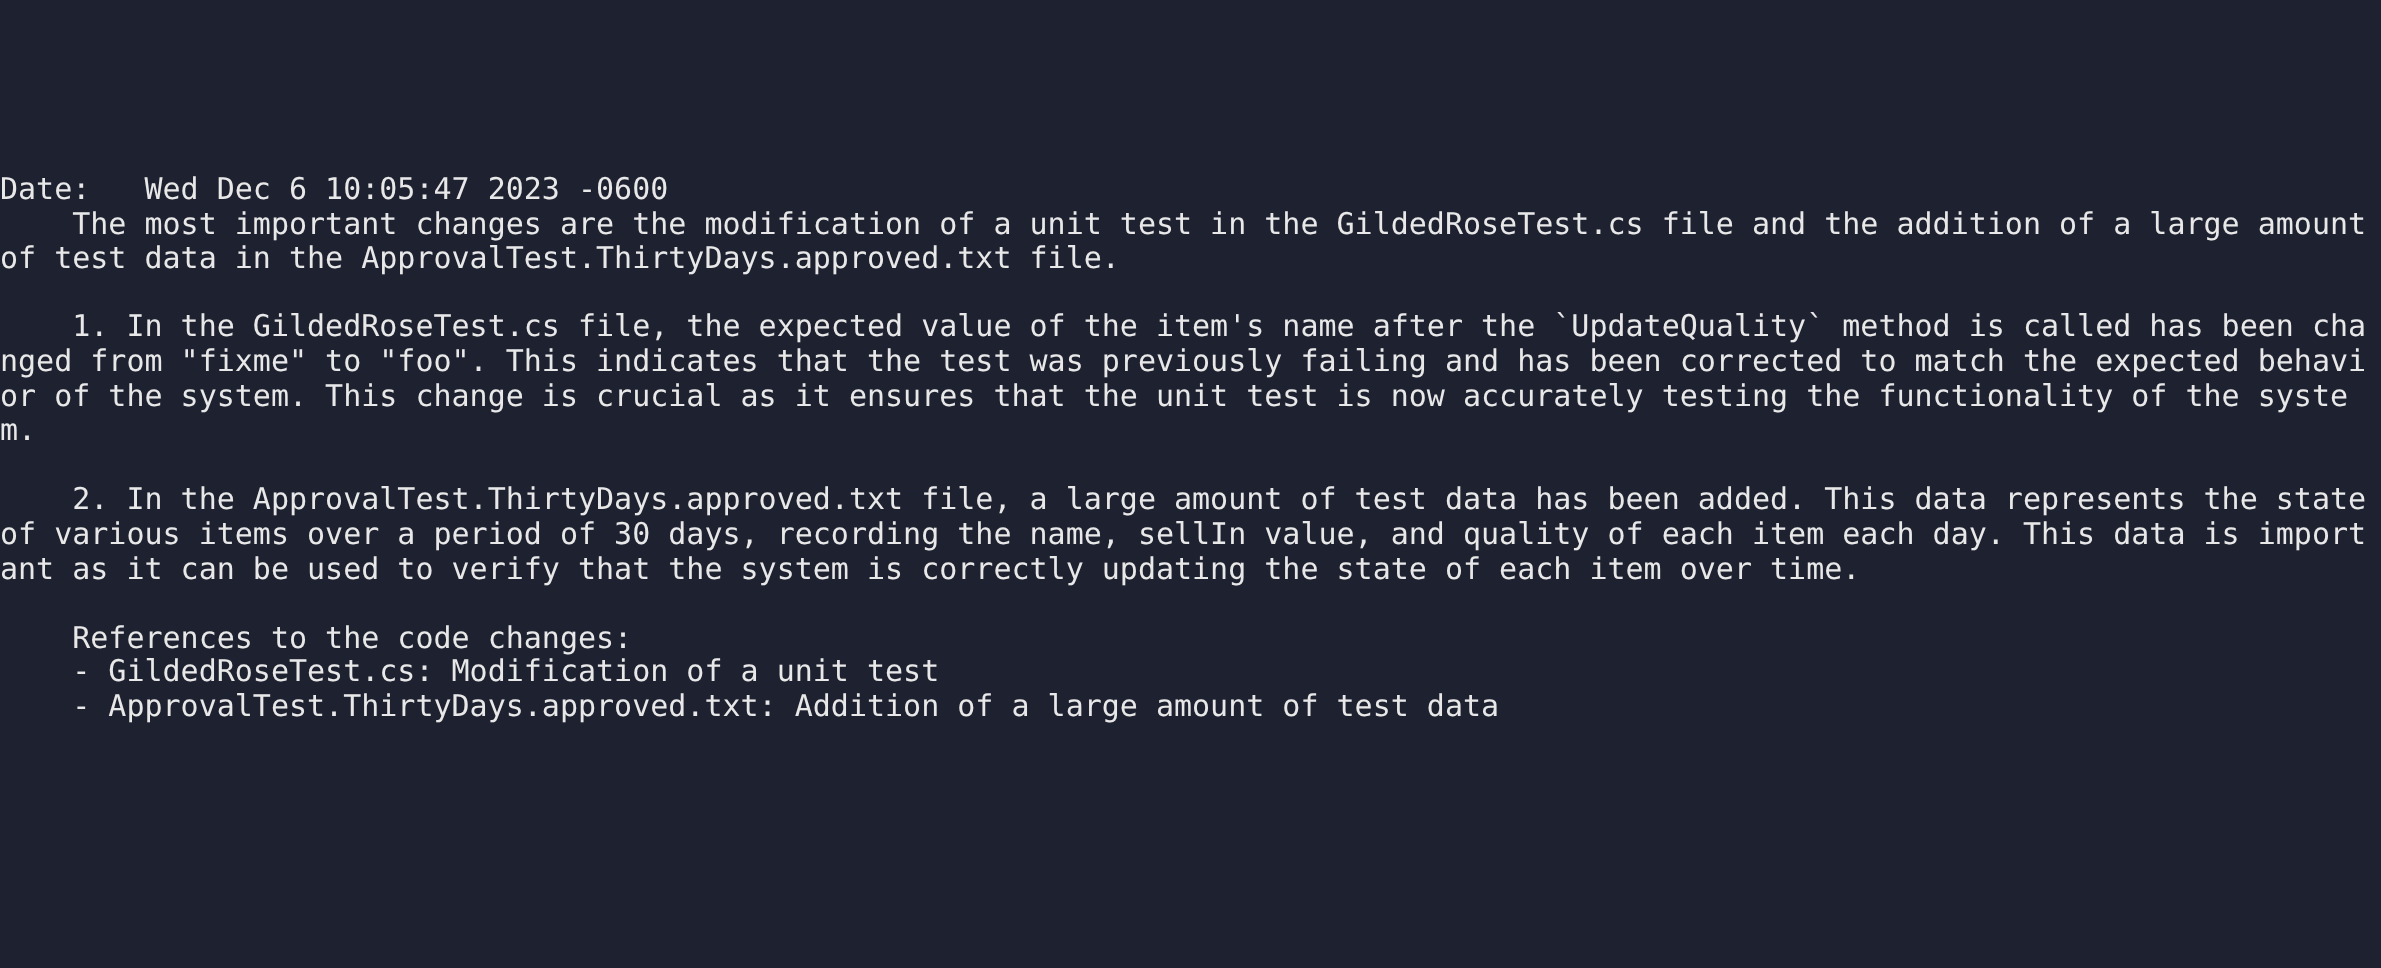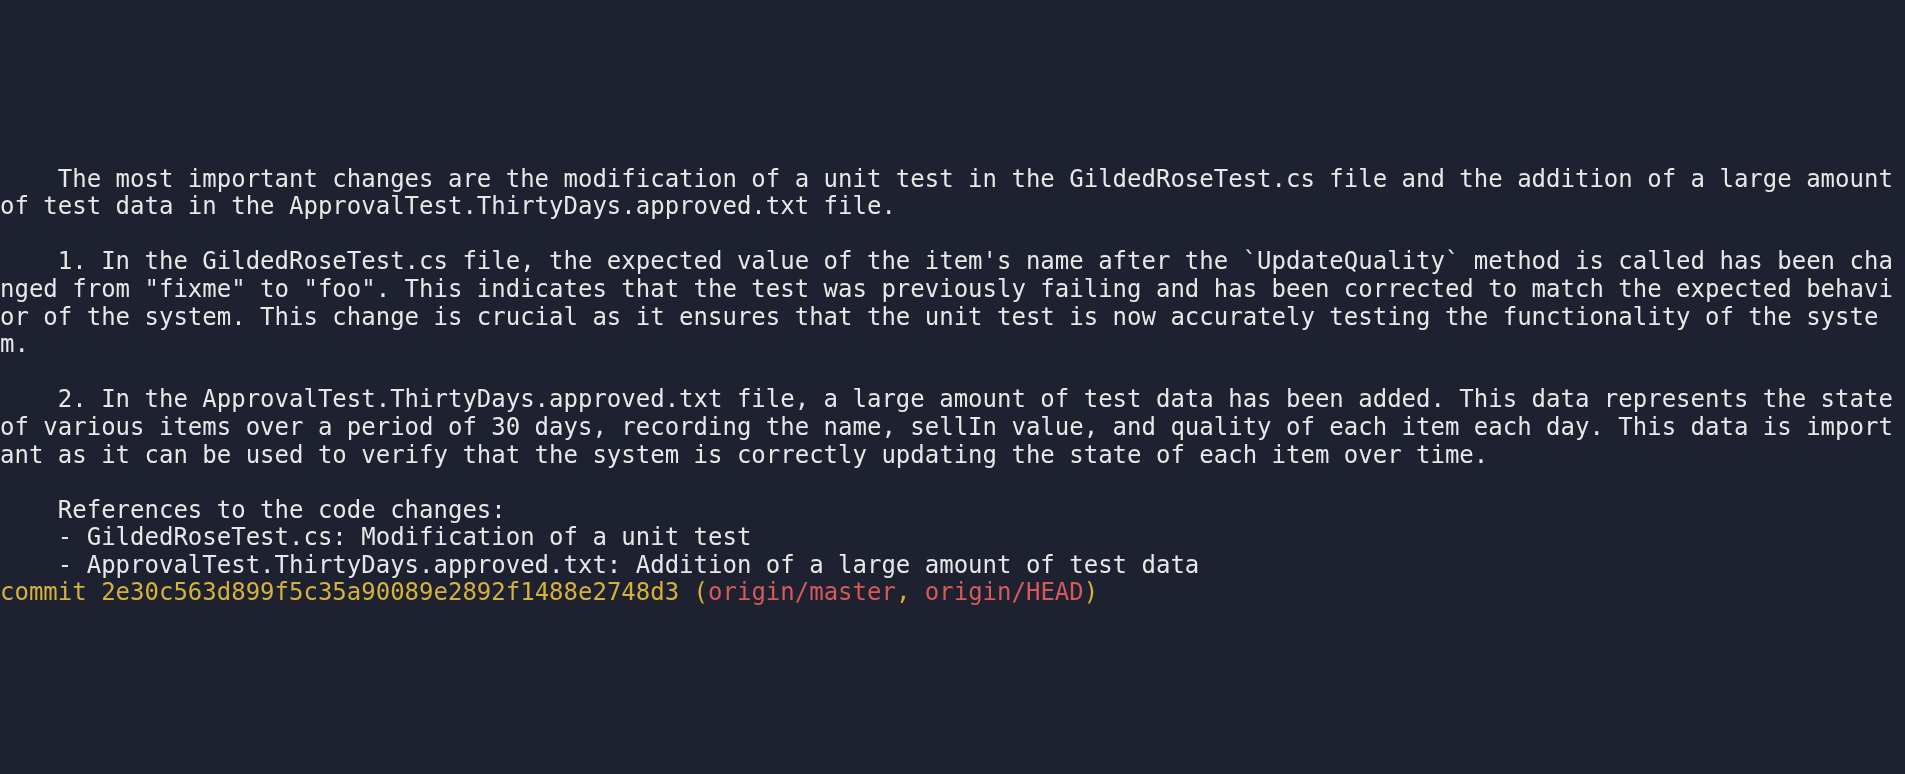--- a/index.html
+++ b/index.html
@@ -21,26 +21,26 @@
   }
   .line { white-space: pre-wrap; }
   .yellow { color: #d5b23b; }
   .red    { color: #d65a5a; }
 </style>
 </head>
 <body>
 
 
 
-<div id="term"><span class="line">
+<div id="term"><span class="line"><span>Date:   </span><span>Wed Dec 6 10:05:47 2023 -0600</span></span><span class="line">
     The most important changes are the modification of a unit test in the GildedRoseTest.cs file and the addition of a large amount of test data in the ApprovalTest.ThirtyDays.approved.txt file.
 
     1. In the GildedRoseTest.cs file, the expected value of the item's name after the `UpdateQuality` method is called has been changed from "fixme" to "foo". This indicates that the test was previously failing and has been corrected to match the expected behavior of the system. This change is crucial as it ensures that the unit test is now accurately testing the functionality of the system.
 
     2. In the ApprovalTest.ThirtyDays.approved.txt file, a large amount of test data has been added. This data represents the state of various items over a period of 30 days, recording the name, sellIn value, and quality of each item each day. This data is important as it can be used to verify that the system is correctly updating the state of each item over time.
 
     References to the code changes:
     - GildedRoseTest.cs: Modification of a unit test
     - ApprovalTest.ThirtyDays.approved.txt: Addition of a large amount of test data
-</span><span class="line"><span class="yellow">commit </span><span class="yellow">2e30c563d899f5c35a90089e2892f1488e2748d3</span><span class="yellow"> (</span><span class="red">origin/master</span><span class="yellow">, </span><span class="red">origin/HEAD</span><span class="yellow">)</span></span></div>
+</span></div>
 
 
 
 
 </body></html>

